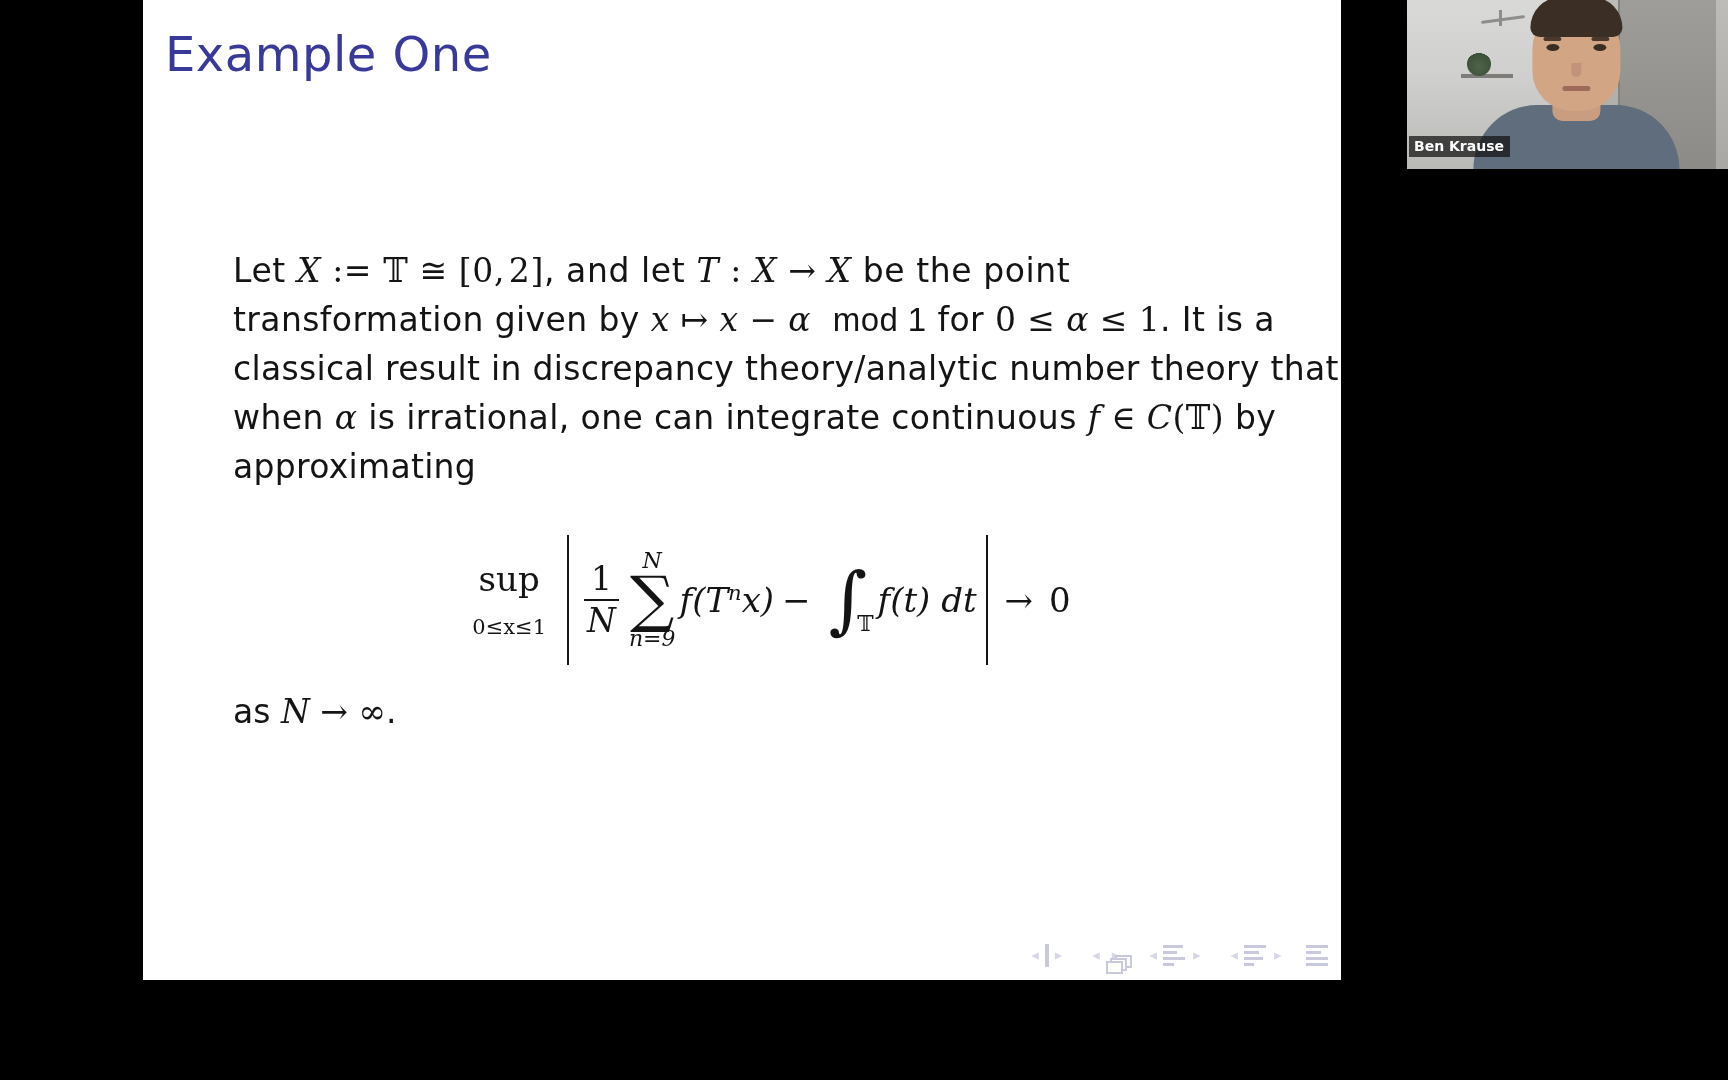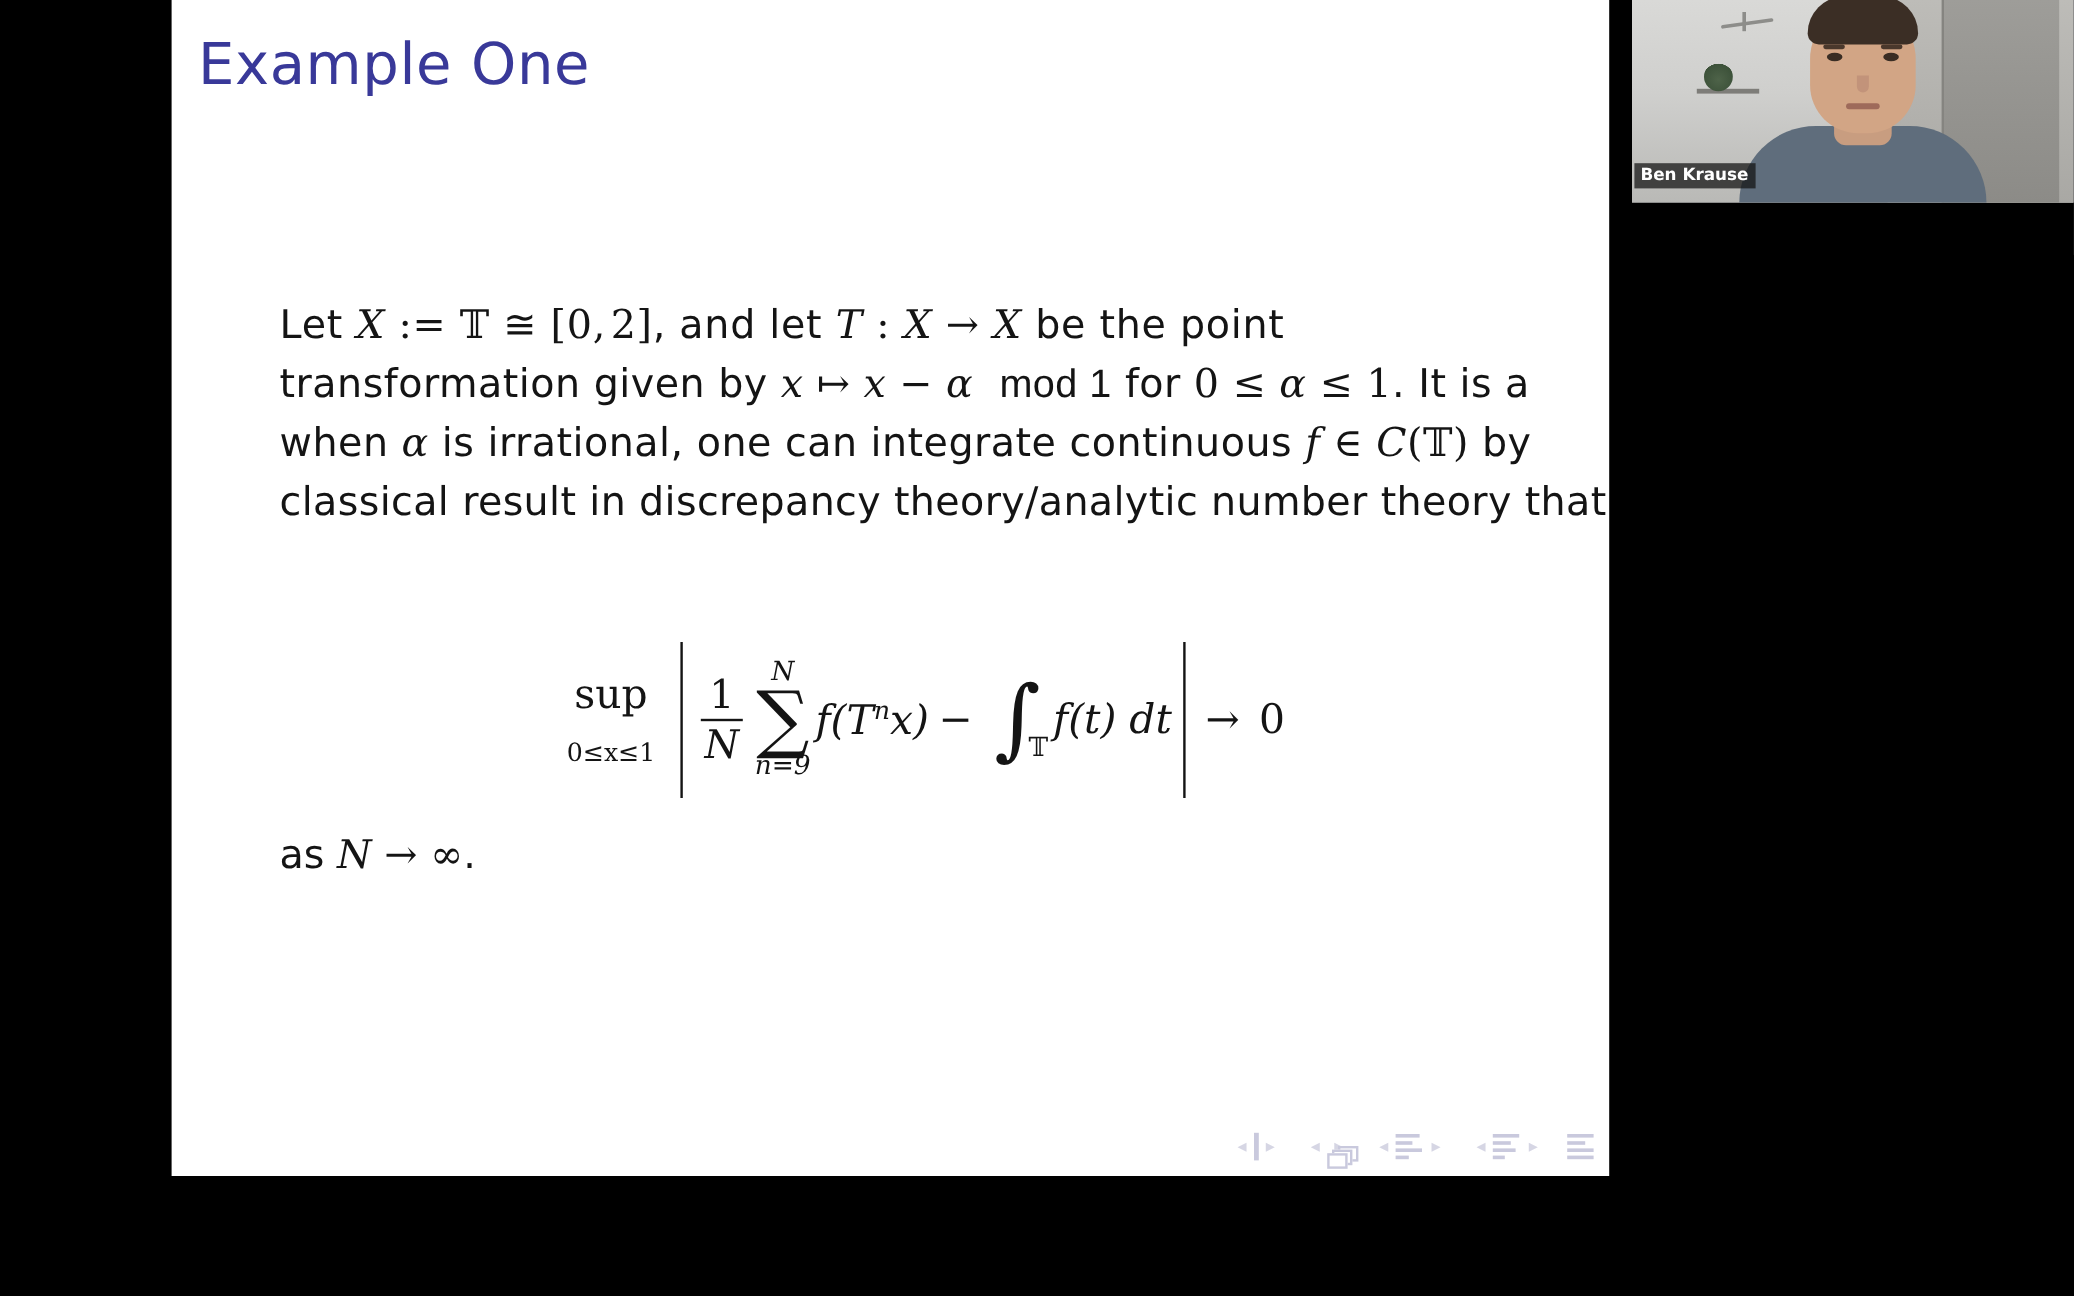--- a/index.html
+++ b/index.html
@@ -290,21 +290,21 @@
     color: #c9c9dd;
     font-size: 19px;
   }
   #navbar-extra span { line-height: 1; }
 
   
   #webcam {
     position: absolute;
     right: 0px;
     top: 0px;
-    width: 368px;
+    width: 321px;
     height: 169px;
     overflow: hidden;
     background: #5d5e60;
   }
   #cam-wall {
     position: absolute;
     inset: 0;
     background:
       linear-gradient(180deg, #d9d9d7 0%, #cfcfcd 46%, #b9b9b6 100%);
   }
@@ -442,22 +442,23 @@
 
 <div id="screen">
 
   <div id="slide">
 
     <div id="slide-title">Example One</div>
 
     <div id="body-block">
       <span class="line l1">Let&nbsp;<span class="mit">X</span>&nbsp;<span class="op">:=</span>&nbsp;<span class="bb">𝕋</span>&nbsp;<span class="op">≅</span>&nbsp;<span class="num">[0, 2]</span>, and let&nbsp;<span class="mit">T</span>&nbsp;<span class="op">:</span>&nbsp;<span class="mit">X</span>&nbsp;<span class="op">→</span>&nbsp;<span class="mit">X</span>&nbsp;be the point</span>
       <span class="line l2">transformation given by <span class="mit">x</span>&nbsp;<span class="op">↦</span>&nbsp;<span class="mit">x</span>&nbsp;<span class="op">−</span>&nbsp;<span class="gk">α</span>&nbsp;&nbsp;<span class="mup">mod&nbsp;1</span> for <span class="num">0</span>&nbsp;<span class="op">≤</span>&nbsp;<span class="gk">α</span>&nbsp;<span class="op">≤</span>&nbsp;<span class="num">1</span>. It is a</span>
+      <span class="line l3">classical result in discrepancy theory/analytic number theory that</span>
       <span class="line l4">when <span class="gk">α</span> is irrational, one can integrate continuous <span class="mit">f</span>&nbsp;<span class="op">∈</span>&nbsp;<span class="mit">C</span><span class="op">(</span><span class="bb">𝕋</span><span class="op">)</span> by</span>
-      <span class="line l3">classical result in discrepancy theory/analytic number theory that</span>
+      <span class="line l5">approximating</span>
     </div>
 
     <div id="equation">
       <div class="eq-row">
 
         <span class="supop">
           <span class="main">sup</span>
           <span class="sub">0≤x≤1</span>
         </span>
 

